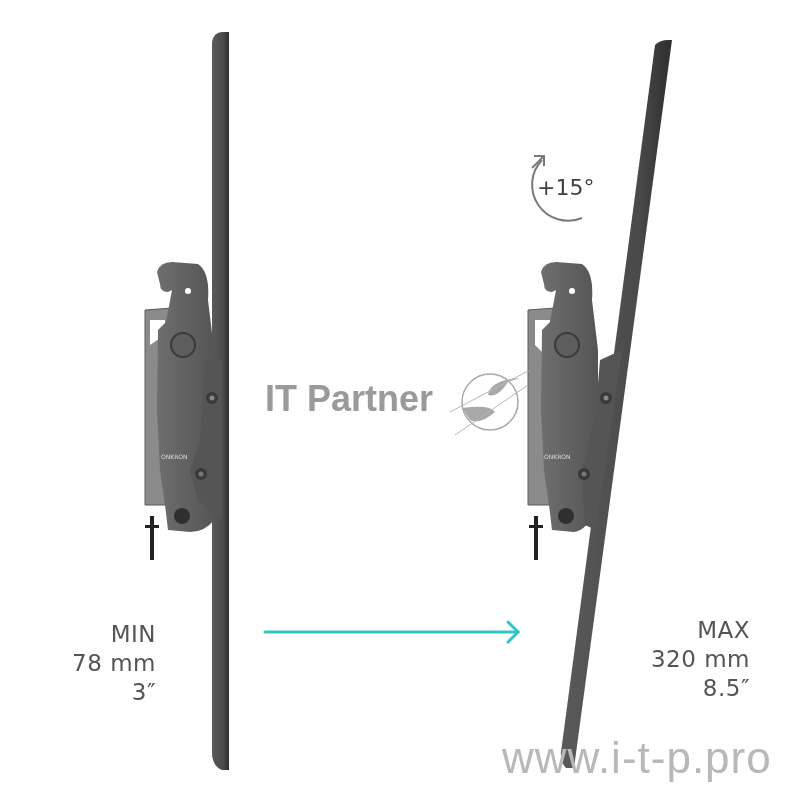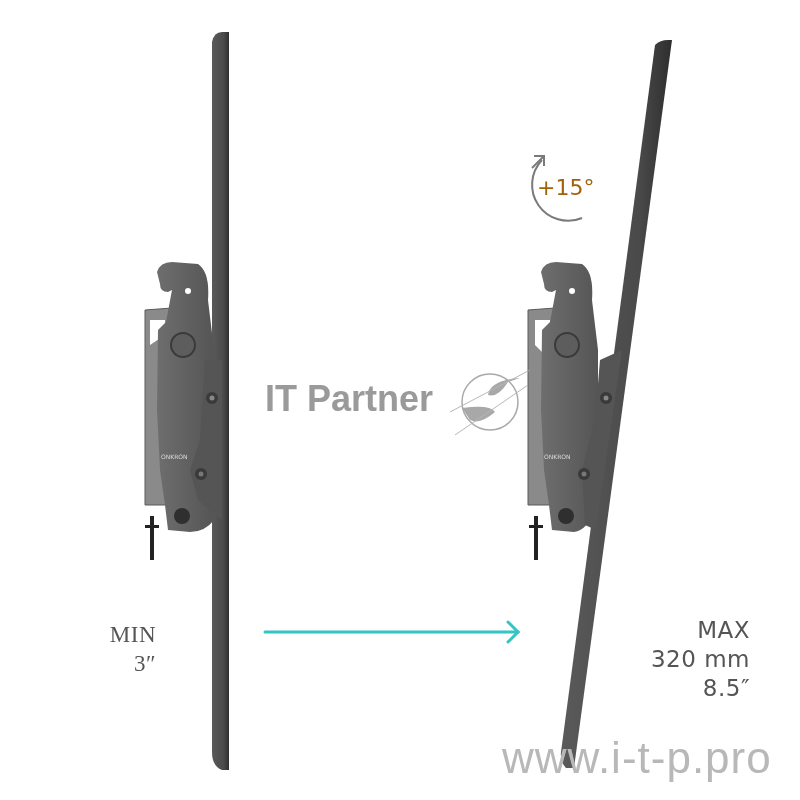--- a/index.html
+++ b/index.html
@@ -1,22 +1,22 @@
 <!DOCTYPE html>
 <html><head>
 <meta charset="utf-8">
 <style>
   html, body { margin: 0; padding: 0; background: #ffffff; }
   body { width: 800px; height: 800px; position: relative; overflow: hidden; font-family: "DejaVu Sans", sans-serif; }
   .stage { position: absolute; left: 0; top: 0; width: 800px; height: 800px; }
   .label { position: absolute; color: #555555; font-size: 23px; line-height: 29px; font-family: "DejaVu Sans", sans-serif; letter-spacing: 0.5px; }
-  .label-min { left: 60px; top: 620px; width: 96px; text-align: right; font-family: Liberation Serif, serif; }
+  .label-min { left: 60px; top: 620px; width: 96px; text-align: right; }
   .label-max { left: 620px; top: 616px; width: 130px; text-align: right; }
   .label div { white-space: nowrap; }
-  .tilt-text { position: absolute; left: 537px; top: 175px; font-size: 22px; color: #a16207; font-family: "DejaVu Sans", sans-serif; }
+  .tilt-text { position: absolute; left: 537px; top: 175px; font-size: 22px; color: #404040; font-family: "DejaVu Sans", sans-serif; }
   .watermark { position: absolute; left: 265px; top: 378px; font-size: 36px; color: #9a9a9a; font-family: "Liberation Sans", sans-serif; font-weight: 700; letter-spacing: 0px; }
   .url { position: absolute; left: 502px; top: 733px; font-size: 44px; color: #b8b8b8; font-family: "Liberation Sans", sans-serif; letter-spacing: 1px; }
 </style>
 </head>
 <body>
 
 <div class="stage">
   <svg width="800" height="800" viewBox="0 0 800 800">
     <defs>
       <linearGradient id="panelG" x1="0" x2="1" y1="0" y2="0">
@@ -99,20 +99,21 @@
       <line x1="455" y1="435" x2="528" y2="385" stroke="#aaa" stroke-width="1"></line>
     </g>
   </svg>
 
   <div class="watermark">IT Partner</div>
 
   <div class="tilt-text">+15°</div>
 
   <div class="label label-min">
     <div>MIN</div>
+    <div>78 mm</div>
     <div>3″</div>
   </div>
 
   <div class="label label-max">
     <div>MAX</div>
     <div>320 mm</div>
     <div>8.5″</div>
   </div>
 
   <div class="url">www.i-t-p.pro</div>

